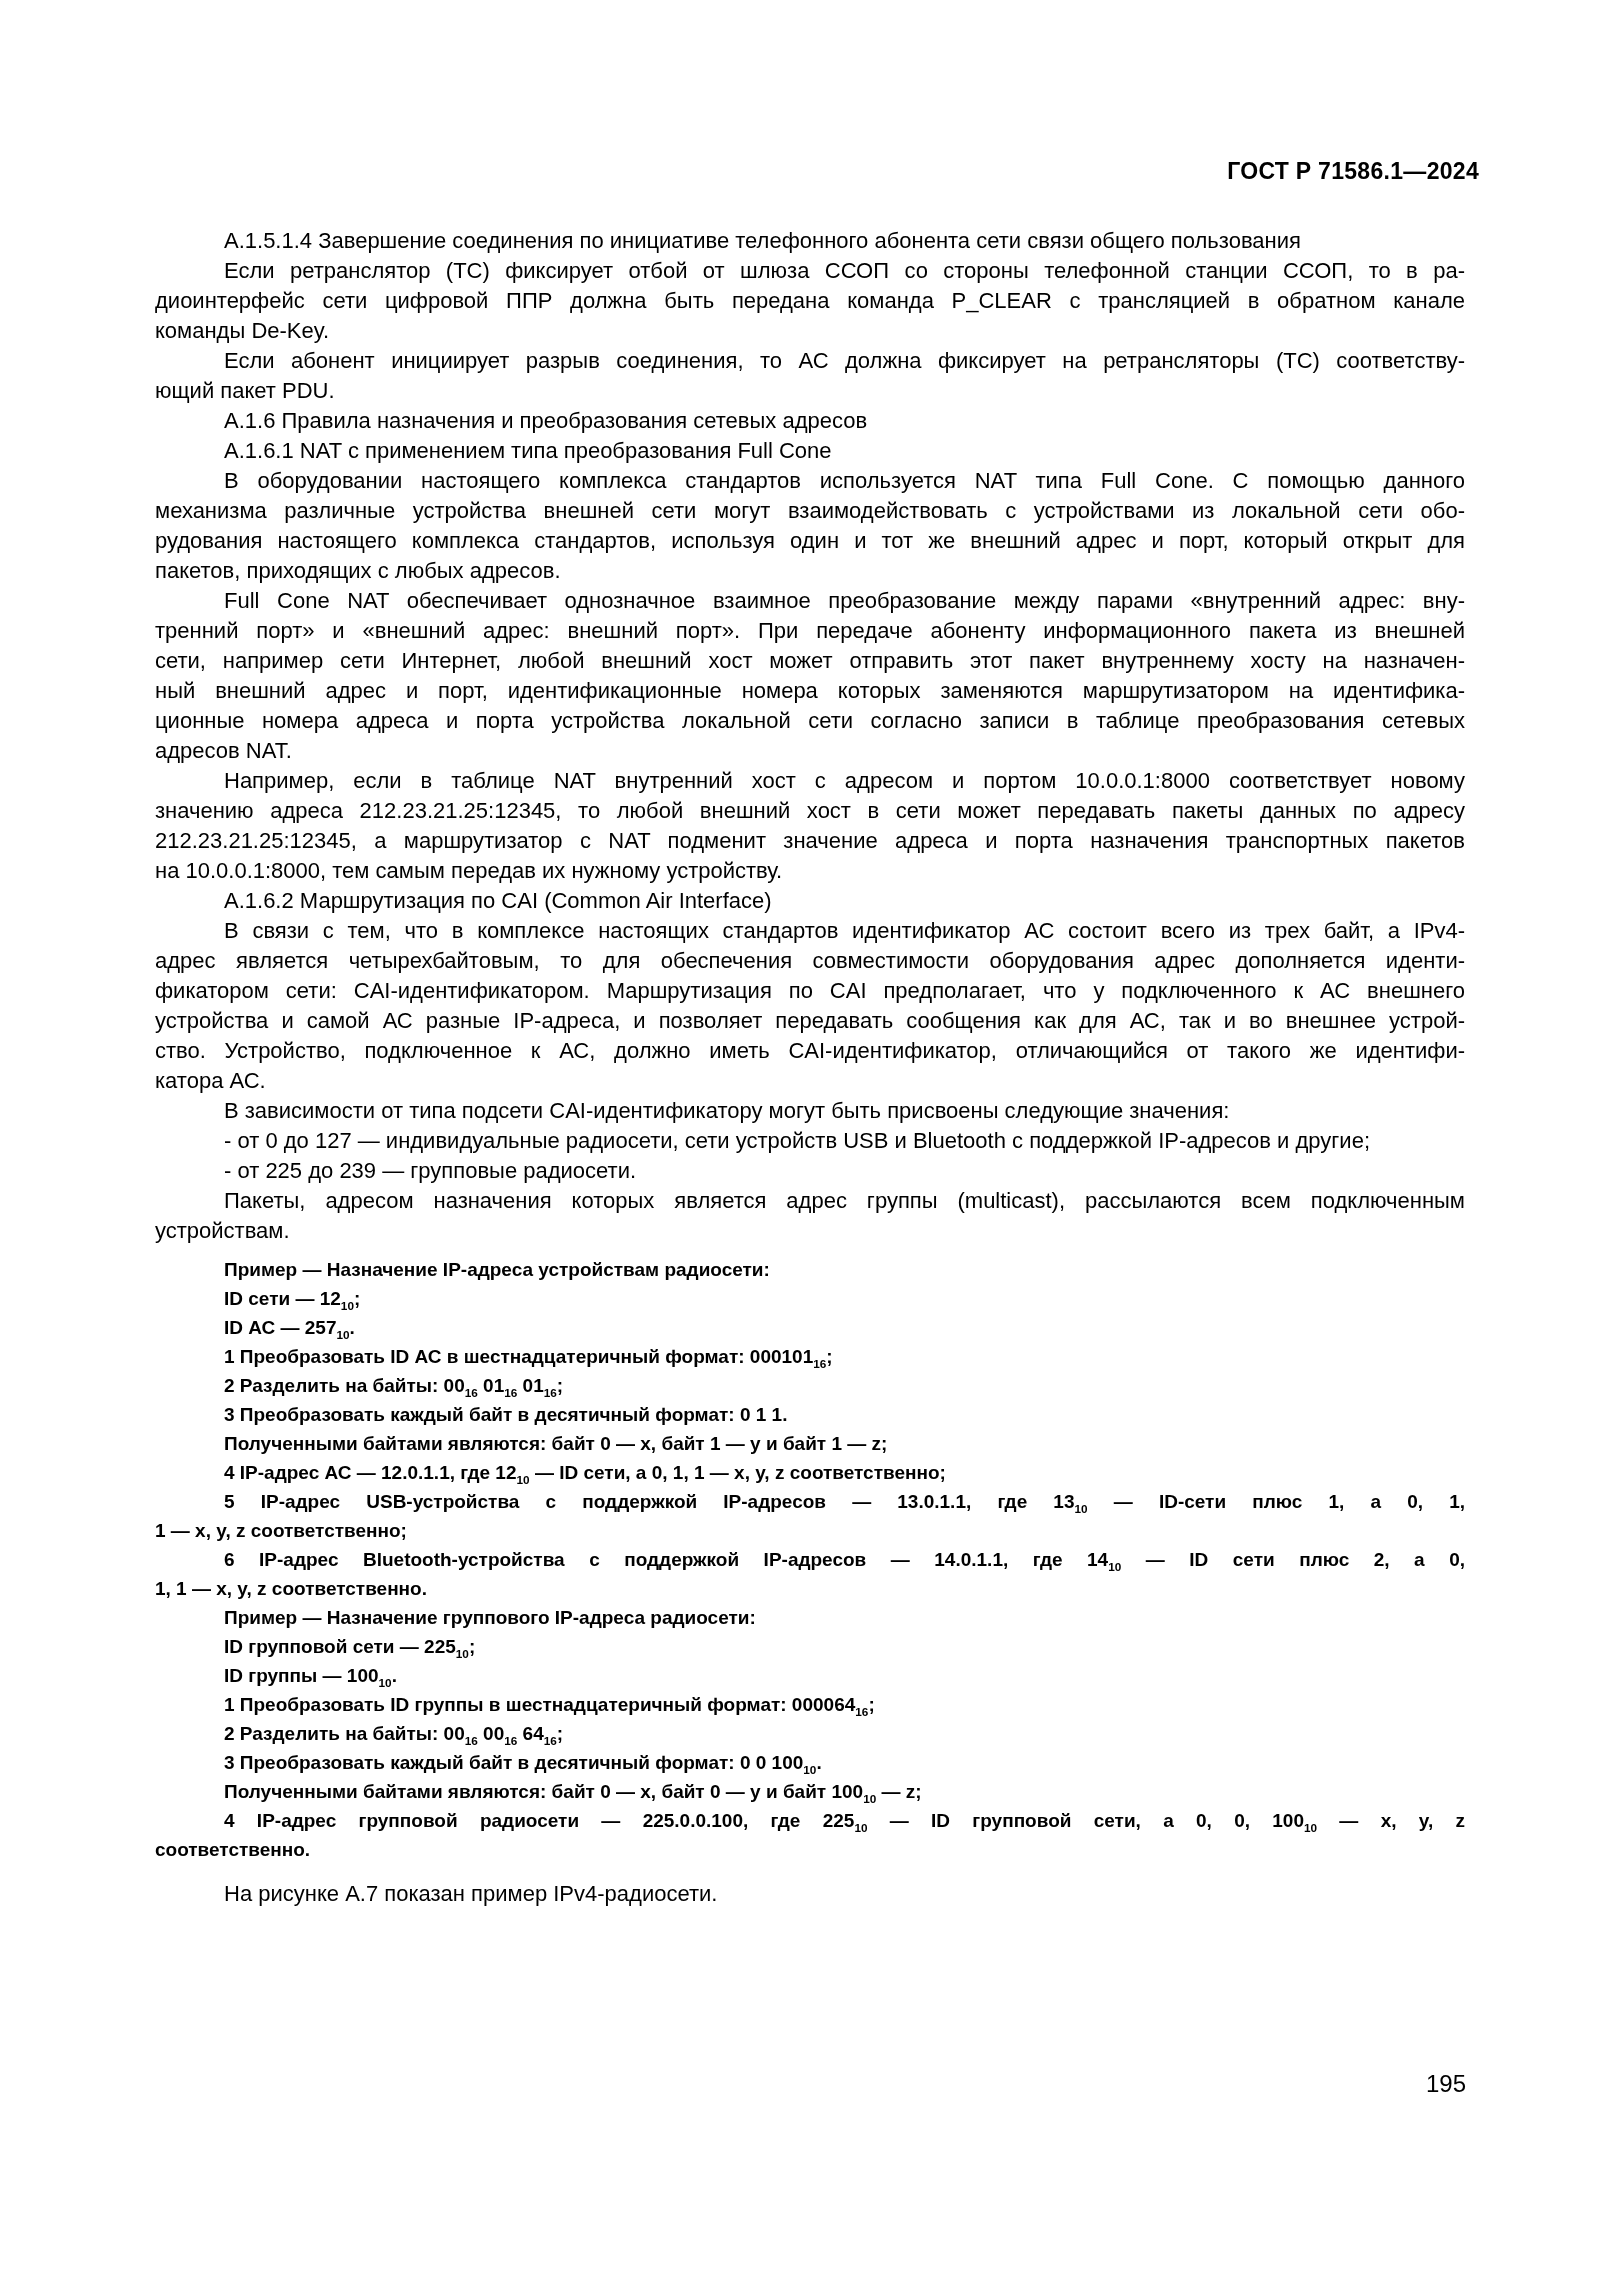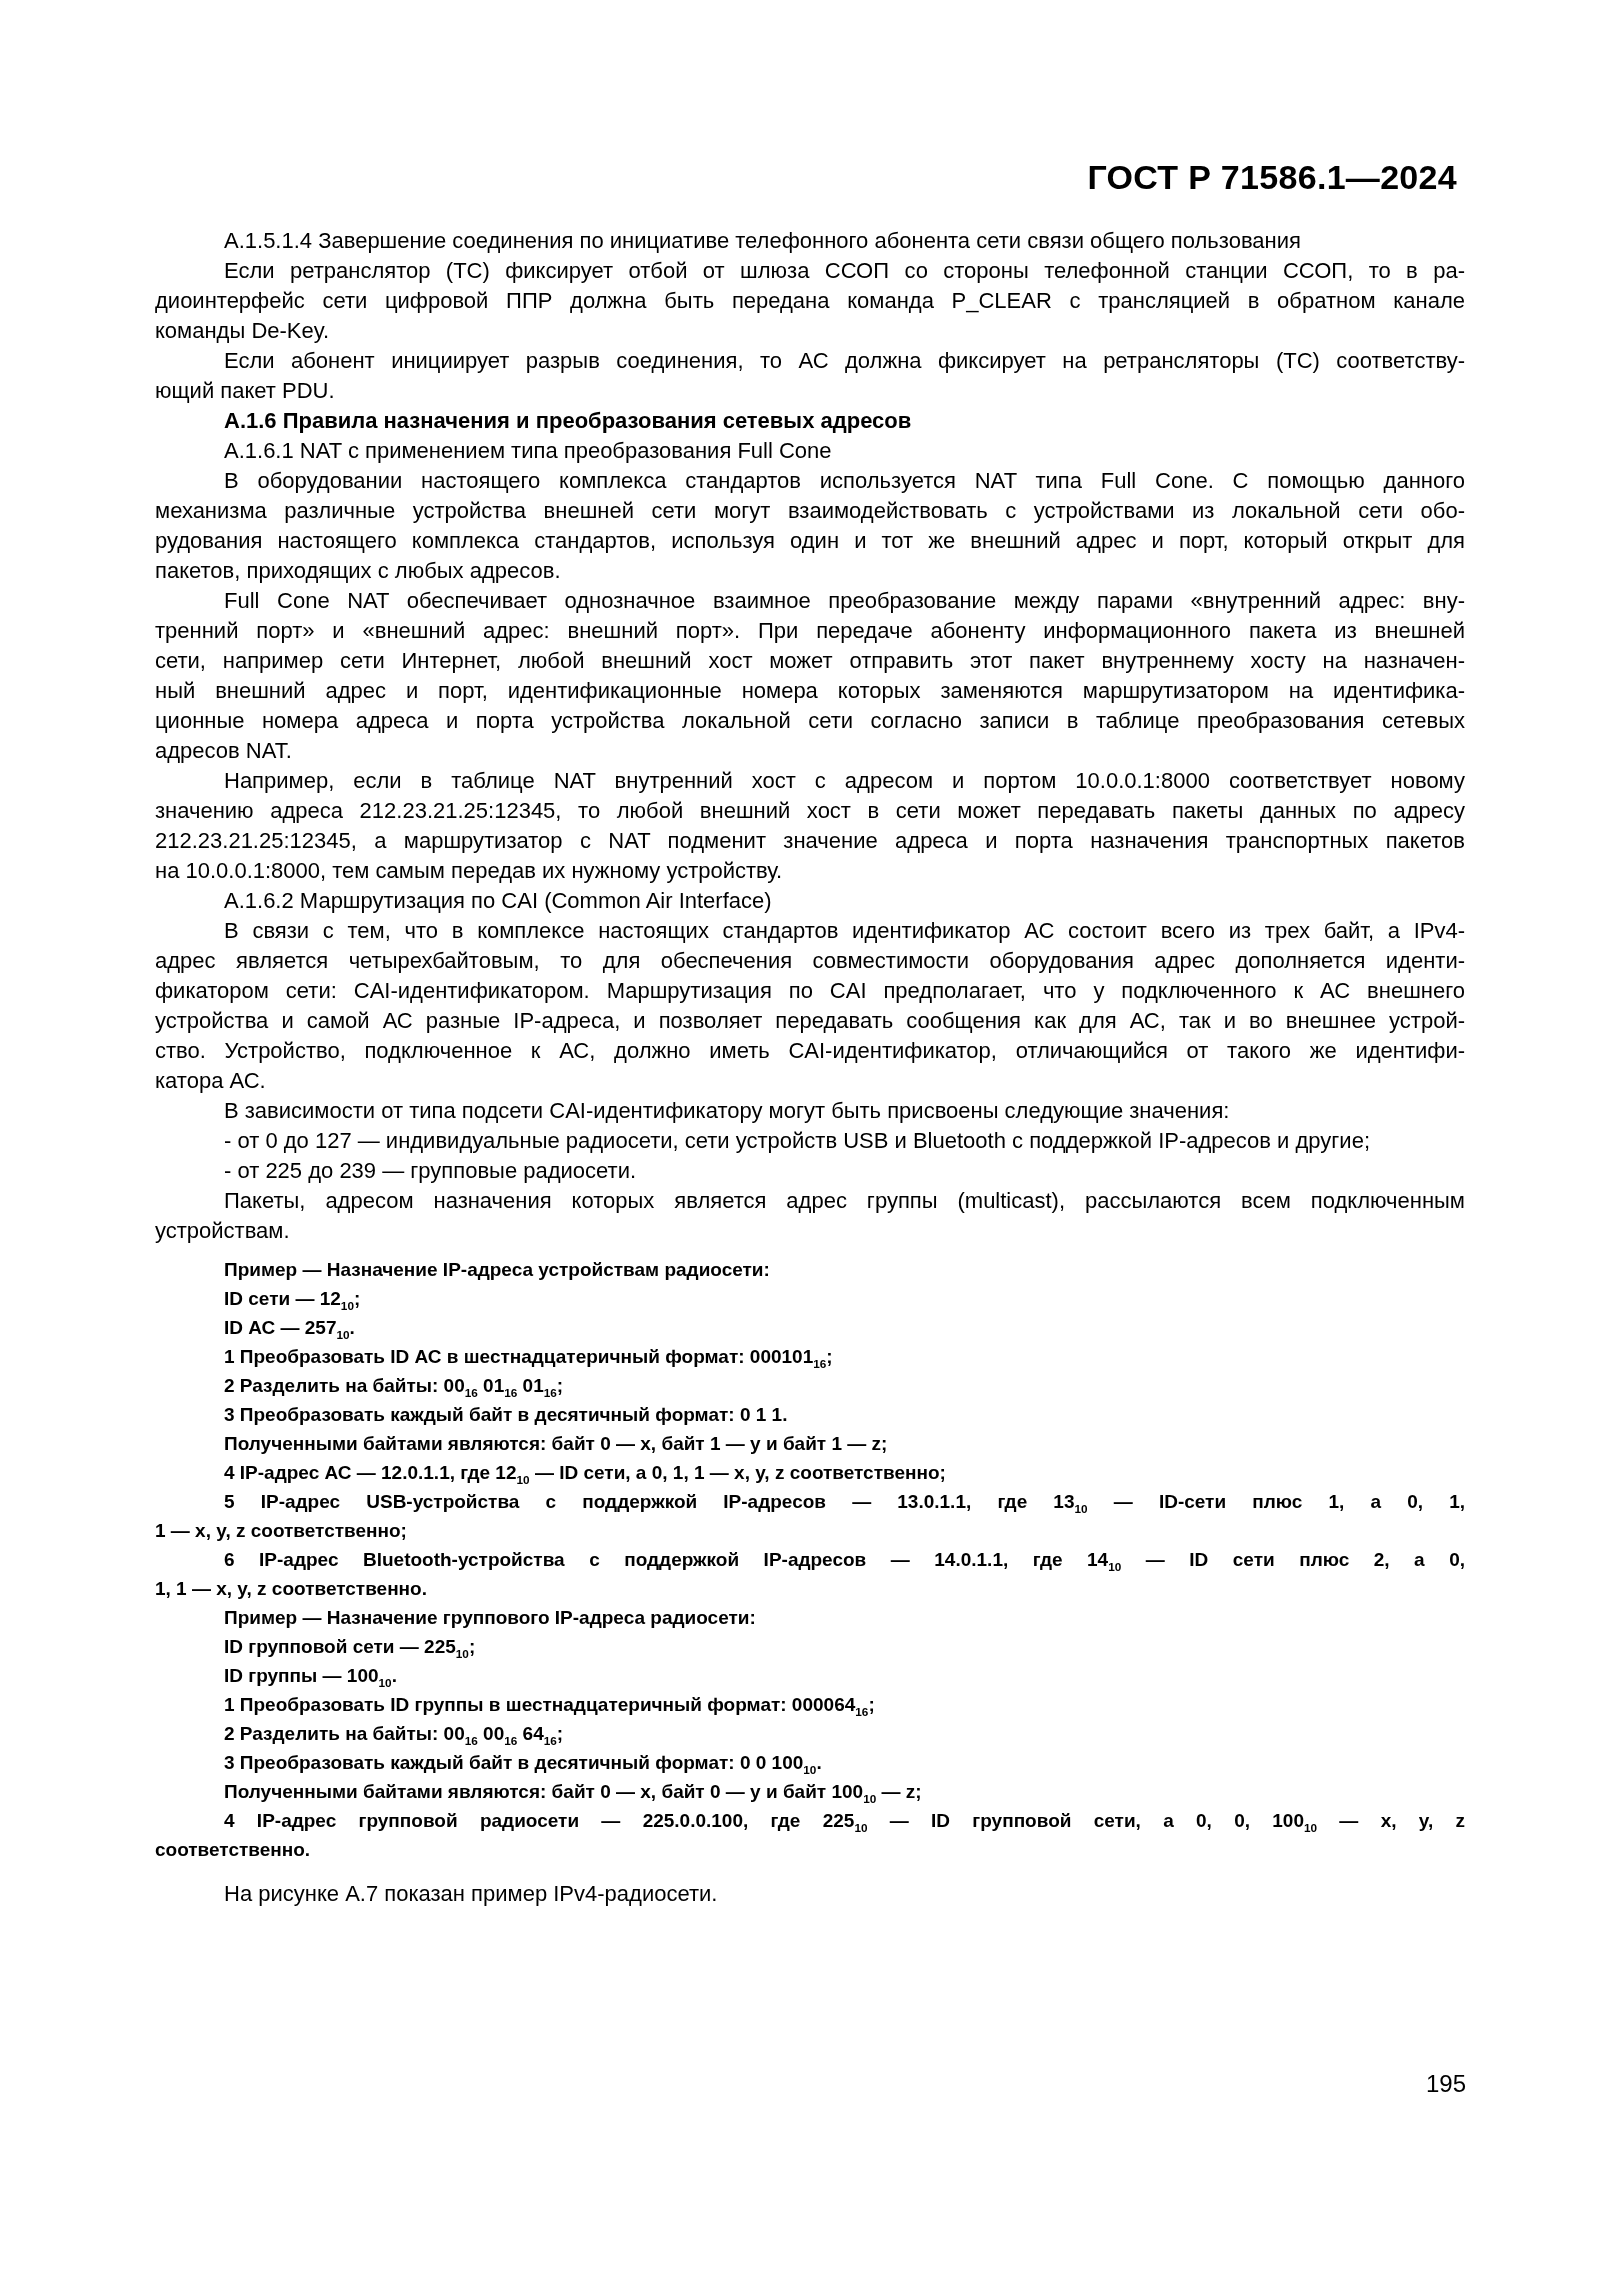--- a/index.html
+++ b/index.html
@@ -4,34 +4,34 @@
 <style>
   html,body{margin:0;padding:0;background:#ffffff;}
   .page{
     position:relative;
     width:1621px;height:2293px;
     background:#ffffff;color:#000;
     font-family:"Liberation Sans","DejaVu Sans",sans-serif;
     overflow:hidden;
   }
   .doc-header{
-    position:absolute;top:158px;right:164px;
-    font-size:34px;font-weight:bold;letter-spacing:0.3px;
+    position:absolute;top:158px;right:142px;
+    font-size:23px;font-weight:bold;letter-spacing:0.3px;
     white-space:nowrap;
   }
   .doc-lines{
     position:absolute;left:155px;top:226px;width:1310px;
   }
   .ln{
     font-size:22px;line-height:30px;height:30px;
     overflow:hidden;white-space:nowrap;
   }
   .ln.just{white-space:normal;text-align:justify;text-align-last:justify;}
   .ln.ind{padding-left:69px;}
-  .ln.b{font-weight:bold;}
+  .ln.b{font-weight:normal;}
   .ln.ex{
     font-size:19px;line-height:29px;height:29px;
     font-weight:bold;
   }
   .sb{font-size:0.62em;}
   .page-number{
     position:absolute;top:2070px;right:155px;
     font-size:24px;
   }
 </style>

